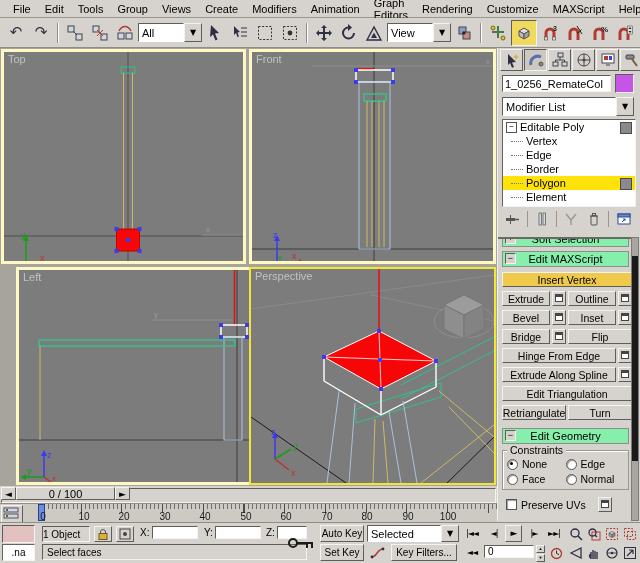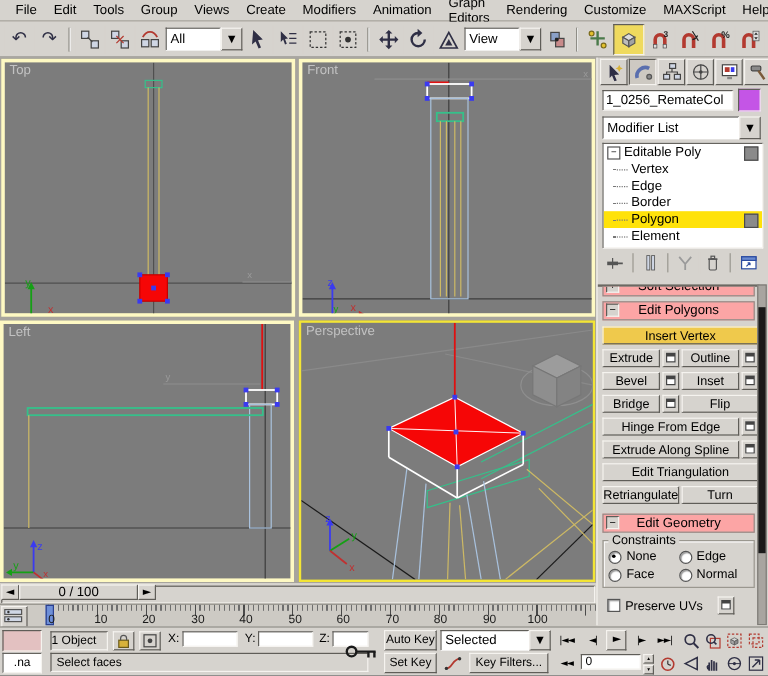--- a/index.html
+++ b/index.html
@@ -68,21 +68,21 @@
   .stack{position:absolute;left:4px;top:71px;width:132px;height:86px;overflow:hidden;}
   .stack-row{height:14px;display:flex;align-items:center;font-size:11px;padding-left:3px;position:relative;}
   .stack-row .pm{width:9px;height:9px;background:#fff;border:1px solid #555;font-size:8px;line-height:7px;text-align:center;margin-right:3px;flex:none;}
   .twig{width:12px;height:1px;border-bottom:1px dotted #777;margin:0 3px 0 5px;flex:none;}
   .stack-row.active{background:#FFE20A;}
   .graybox{position:absolute;right:3px;top:2px;width:10px;height:10px;background:#8a8a8a;border:1px solid #4a4a4a;}
   .stackbtns{position:absolute;left:4px;top:161px;width:132px;height:20px;display:flex;align-items:center;gap:2px;}
   .skbtn{width:21px;height:18px;display:flex;align-items:center;justify-content:center;background:#D6D3CE;}
   .ssep{width:1px;height:16px;background:#9a978f;margin:0 2px;}
   .rollarea{position:absolute;left:0;top:189px;width:135px;bottom:0;overflow:hidden;border-top:2px solid #6b6963;}
-  .rhead{height:14px;margin:4px 4px 0;background:#fca5a5;border:1px solid #8f8d88;position:relative;
+  .rhead{height:14px;margin:4px 4px 0;background:#86efac;border:1px solid #8f8d88;position:relative;
          display:flex;align-items:center;justify-content:center;font-size:11px;}
   .rhead .pm2{position:absolute;left:2px;top:1px;width:9px;height:9px;background:#D6D3CE;
               border:1px solid;border-color:#5F5D58 #F5F3EF #F5F3EF #5F5D58;font-size:9px;line-height:8px;text-align:center;}
   .pbtn{height:15px;background:#D6D3CE;border:1px solid;border-color:#F5F3EF #5F5D58 #5F5D58 #F5F3EF;
         display:flex;align-items:center;justify-content:center;font-size:10.5px;box-sizing:border-box;}
   .pbtn.gold{background:#EFC94C;}
   .setbox{width:14px;height:15px;background:#D6D3CE;border:1px solid;border-color:#F5F3EF #5F5D58 #5F5D58 #F5F3EF;
           position:relative;box-sizing:border-box;}
   .setbox::after{content:"";position:absolute;left:2px;right:2px;top:2px;bottom:3px;background:#fff;
                  border:1px solid #444;border-top:3px solid #444;}
@@ -306,21 +306,21 @@
         <line x1="25" y1="210" x2="25" y2="188" stroke="#3A3AF0" stroke-width="1.5"></line>
         <polygon points="22,189 28,189 25,183" fill="#3A3AF0"></polygon>
         <text x="21" y="186" font-size="9" fill="#3A3AF0">z</text>
         <line x1="25" y1="210" x2="46" y2="210" stroke="#C03030" stroke-width="1.5"></line>
         <polygon points="47,207 47,213 52,210" fill="#C03030"></polygon>
         <text x="40" y="207" font-size="9" fill="#C03030">x</text>
         <text x="26" y="208" font-size="8" fill="#15A015">y</text>
       </svg>
     </div>
 
-    <div class="vp" style="left:0;top:219px;width:245px;height:218px;">
+    <div class="vp" style="left:16px;top:219px;width:245px;height:218px;">
       <span class="vp-label">Left</span>
       <svg width="245" height="218" viewBox="0 0 245 218">
         <line x1="218" y1="0" x2="218" y2="218" stroke="#3c3c3c"></line>
         <line x1="0" y1="170" x2="245" y2="170" stroke="#3c3c3c"></line>
         <line x1="215.5" y1="0" x2="215.5" y2="55" stroke="#E01010" stroke-width="1.5"></line>
         <line x1="133" y1="50" x2="214" y2="50" stroke="#8d8d8d"></line>
         <text x="135" y="47" font-size="8" fill="#9a9a9a">y</text>
         <rect x="202" y="55" width="26" height="12" fill="none" stroke="#FFFFFF" stroke-width="1.5"></rect>
         <rect x="200" y="53" width="4" height="4" fill="#3A3AF0"></rect>
         <rect x="226" y="53" width="4" height="4" fill="#3A3AF0"></rect>
@@ -546,21 +546,21 @@
     </div>
 
     <div class="rollarea">
       <div class="rhead" style="margin-top:-8px">
         <span class="pm2">+</span>
         <span>Soft Selection</span>
       </div>
 
       <div class="rhead">
         <span class="pm2">−</span>
-        <span>Edit Polygons</span>
+        <span>Edit MAXScript</span>
       </div>
 
       <div class="epgrid">
         <div class="pbtn gold span4">Insert Vertex</div>
 
         <div class="pbtn">Extrude</div>
         <div class="setbox"></div>
         <div class="pbtn">Outline</div>
         <div class="setbox"></div>
 

